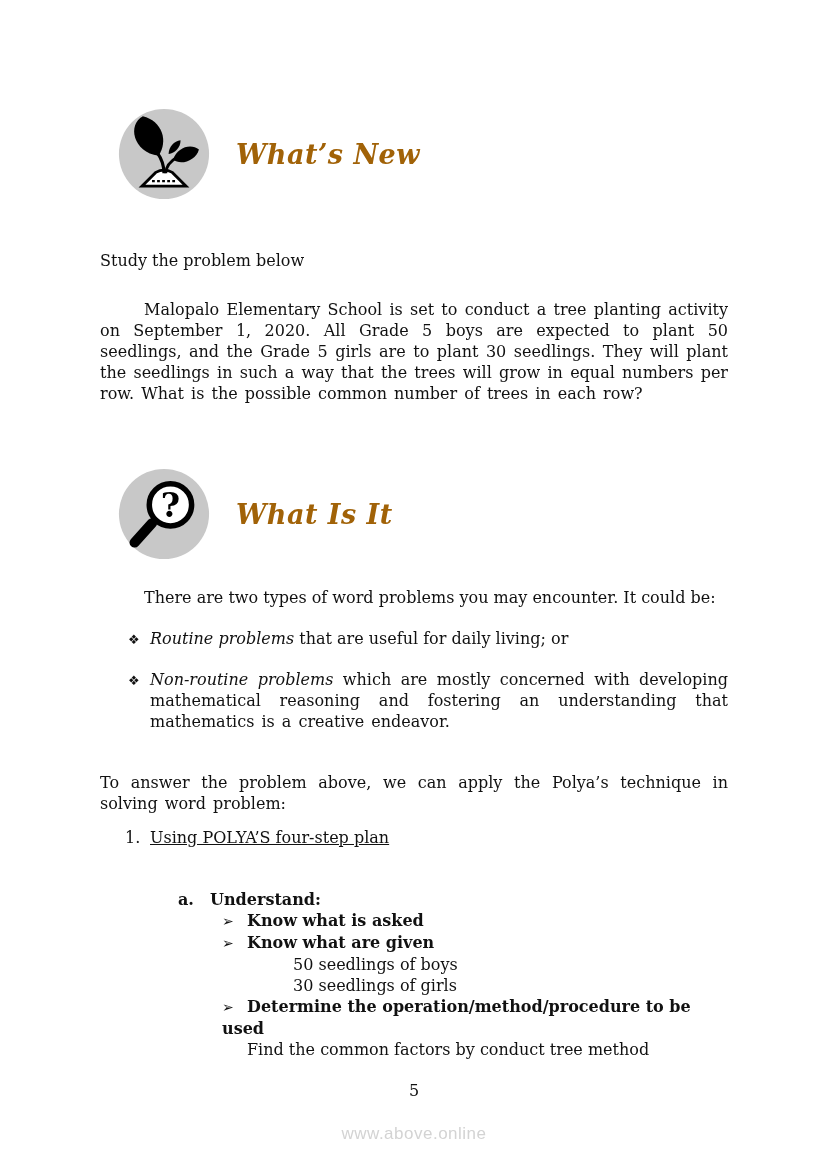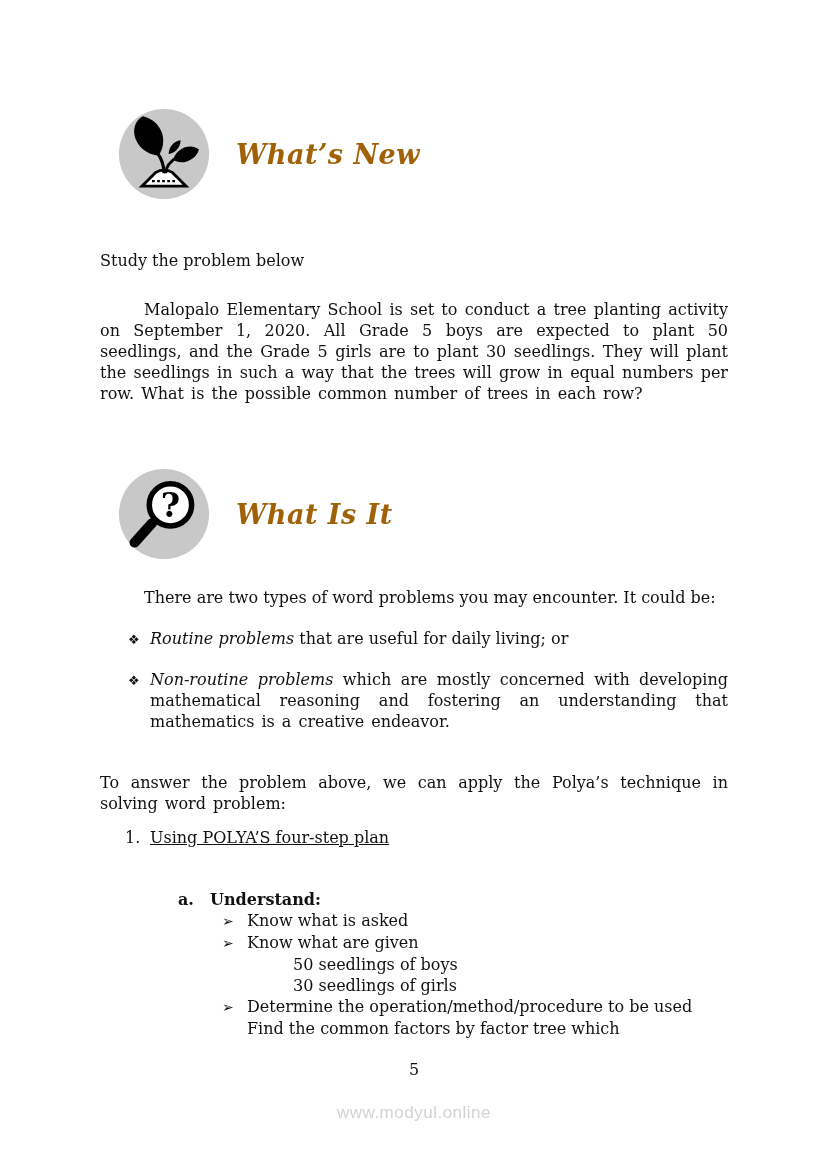--- a/index.html
+++ b/index.html
@@ -56,21 +56,21 @@
   .numbered { margin-top: 13px; padding-left: 25px; }
   .num { display: inline-block; width: 25px; }
   .uline { text-decoration: underline; }
   
   .outline { margin-top: 41px; }
   .ol-a { padding-left: 78px; }
   .ol-b { padding-left: 68px; }
   .lbl-a { display: inline-block; width: 32px; font-weight: bold; }
   .lbl-b { display: inline-block; width: 25px; }
   .ol-title { font-weight: bold; }
-  .ol-item { padding-left: 122px; }
+  .ol-item { padding-left: 122px; font-weight: bold; }
   .arrow {
     display: inline-block;
     width: 25px;
     font-family: "DejaVu Sans", sans-serif;
     font-size: 14px;
   }
   .ol-sub { padding-left: 147px; }
   .ol-given { padding-left: 193px; }
   
   .page-num { margin-top: 20px; text-align: center; }
@@ -141,19 +141,19 @@
       <span class="arrow">➢</span><span>Know what is asked</span>
     </div>
     <div class="ol-item">
       <span class="arrow">➢</span><span>Know what are given</span>
     </div>
     <div class="ol-given">50 seedlings of boys</div>
     <div class="ol-given">30 seedlings of girls</div>
     <div class="ol-item">
       <span class="arrow">➢</span><span>Determine the operation/method/procedure to be used</span>
     </div>
-    <div class="ol-sub">Find the common factors by factor tree which</div>
+    <div class="ol-sub">Find the common factors by conduct tree method</div>
   </div>
 
   <div class="page-num">5</div>
-  <div class="watermark">www.modyul.online</div>
+  <div class="watermark">www.above.online</div>
 
 </div>
 
 </body></html>

